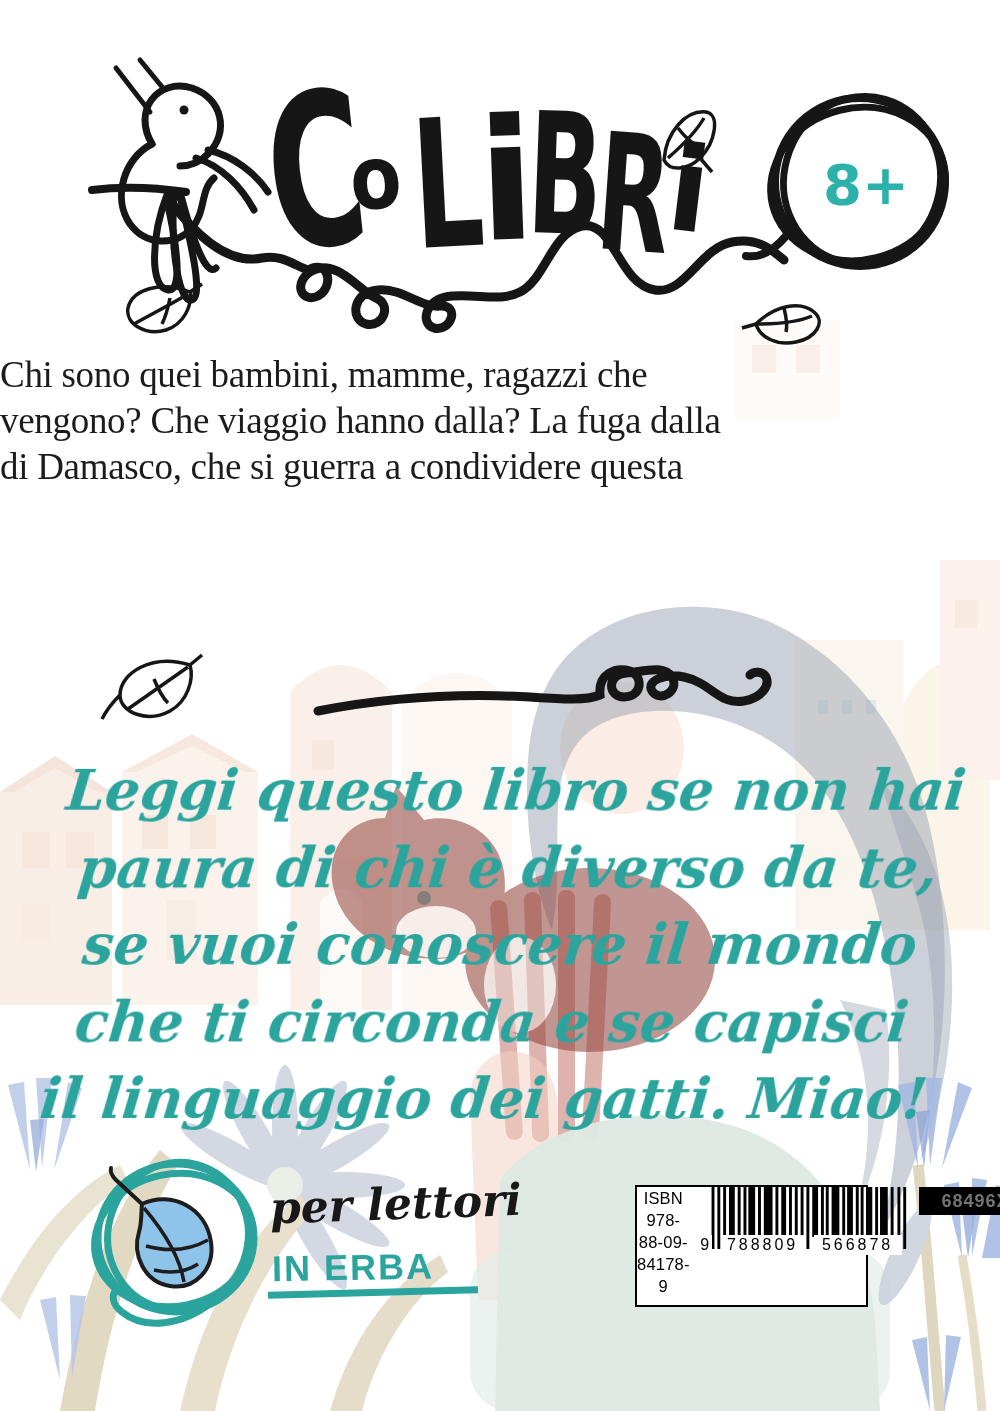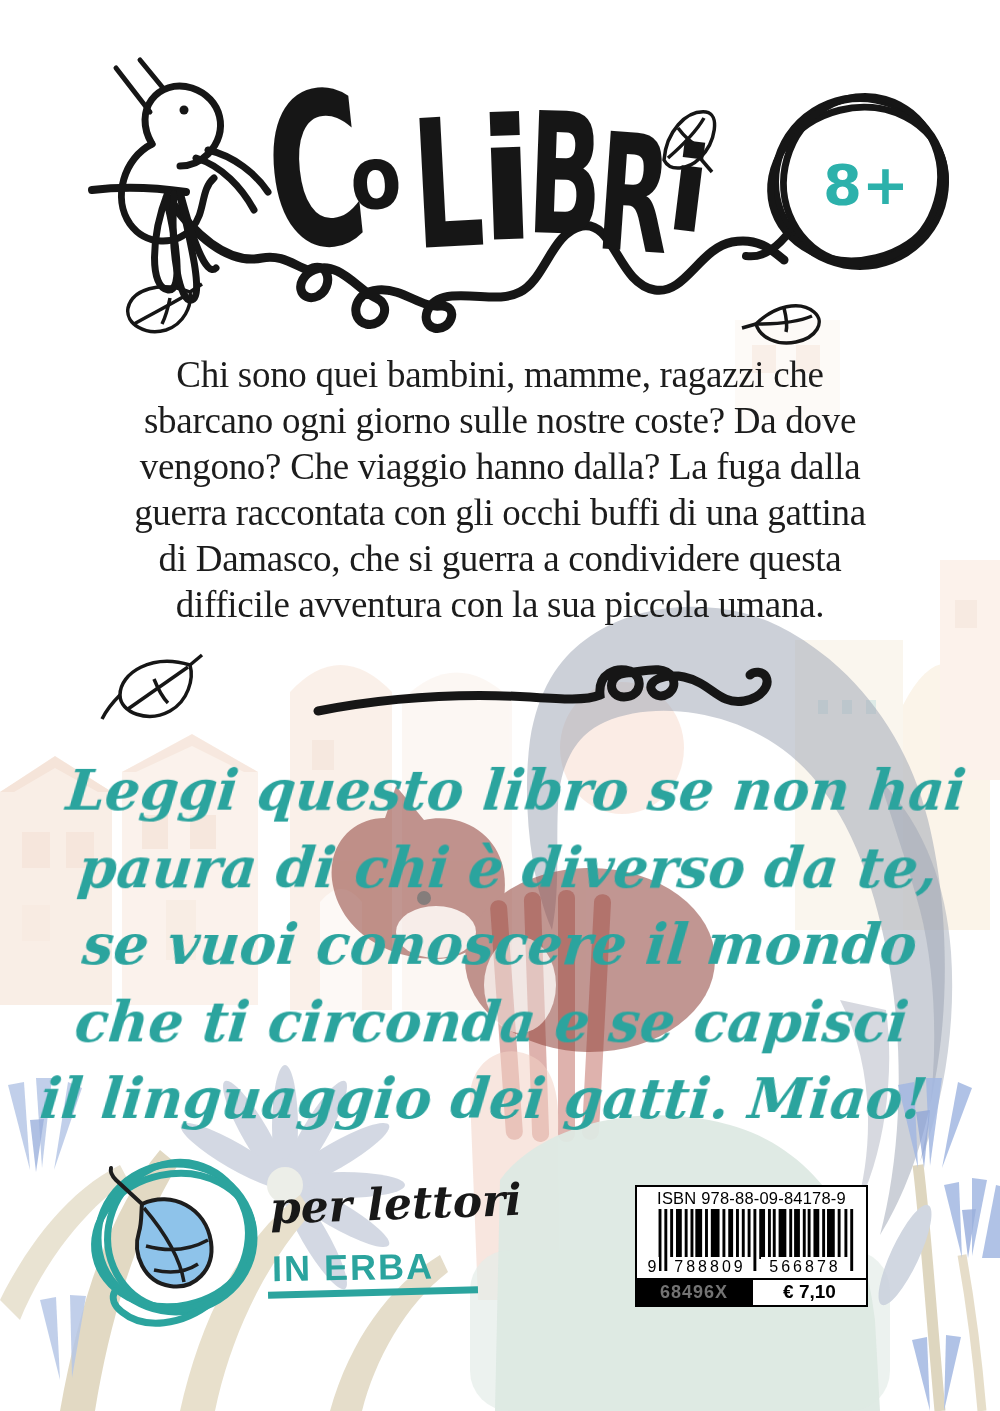--- a/index.html
+++ b/index.html
@@ -10,42 +10,42 @@
   
   #bg{position:absolute;left:0;top:0;z-index:0;}
 
   
   #header-doodles{position:absolute;left:0;top:40px;z-index:2;}
 
   .badge-text{position:absolute;left:806px;top:150px;width:120px;height:70px;line-height:70px;
     text-align:center;font-family:"DejaVu Sans",sans-serif;font-weight:bold;font-size:56px;z-index:3;}
 
   
-  .blurb{position:absolute;left:0;top:352px;width:1000px;text-align:center;z-index:2;
+  .blurb{position:absolute;left:0;top:352px;width:1000px;text-align:left;z-index:2;
     font-family:"Liberation Serif",serif;font-size:37px;line-height:46px;color:#1c1c1c;letter-spacing:-0.3px;}
 
   
   #divider{position:absolute;left:0;top:645px;z-index:2;}
 
   
   .quote{position:absolute;left:0;top:752px;width:1000px;text-align:center;z-index:2;
     font-family:"DejaVu Serif",serif;font-style:italic;font-weight:bold;font-size:55px;line-height:77px;
     transform:skewX(-6deg);}
 
   
   #imprint-circle{position:absolute;left:84px;top:1152px;z-index:2;}
   .audience{position:absolute;left:270px;top:1178px;width:260px;z-index:2;color:#181818;
     font-family:"DejaVu Serif",serif;font-style:italic;font-weight:bold;font-size:44px;transform:rotate(-2deg);}
   .series{position:absolute;left:272px;top:1246px;width:260px;z-index:2;
     font-family:"Liberation Sans",sans-serif;font-weight:bold;font-size:36px;letter-spacing:2px;transform:rotate(-1deg);}
   .series-underline{position:absolute;left:268px;top:1289px;width:210px;height:7px;z-index:2;transform:rotate(-1.5deg);}
 
   
   .barcode-label{position:absolute;left:635px;top:1185px;width:233px;height:122px;background:#ffffff;
-    border:2px solid #000;box-sizing:border-box;z-index:4;display:flex;flex-direction:column;}
+    border:2px solid #000;box-sizing:border-box;z-index:4;display:flex;flex-direction:row;}
   .isbn-line{height:22px;line-height:22px;text-align:center;font-size:16.5px;color:#000;letter-spacing:0.2px;}
   .bars-wrap{position:relative;height:70px;margin:0 8px;}
   .digits-row{position:absolute;left:0;top:48px;width:100%;height:20px;font-size:16px;color:#000;}
   .digits-row span{position:absolute;background:#fff;line-height:20px;}
   .d-left{left:0;width:14px;text-align:center;}
   .d-g1{left:24px;width:82px;text-align:center;letter-spacing:3px;}
   .d-g2{left:116px;width:88px;text-align:center;letter-spacing:3px;}
   .label-bottom{height:26px;border-top:2px solid #000;display:flex;}
   .code-cell{width:114px;background:#000;color:#737373;text-align:center;line-height:24px;
     font-size:18px;font-weight:bold;letter-spacing:1px;}
@@ -228,25 +228,22 @@
       <path d="M758,284 C778,284 798,282 812,276"></path>
       <path d="M784,268 C786,276 788,284 786,292"></path>
       <path d="M756,284 L742,288"></path>
     </g>
   </svg>
 
   <div class="badge-text" style="color:#2cb1ab;">8+</div>
 
   <div class="blurb">
     <div>Chi sono quei bambini, mamme, ragazzi che</div>
-    <div>sbarcano ogni giorno sulle nostre coste? Da dove</div>
     <div>vengono? Che viaggio hanno dalla? La fuga dalla</div>
-    <div>guerra raccontata con gli occhi buffi di una gattina</div>
     <div>di Damasco, che si guerra a condividere questa</div>
-    <div>difficile avventura con la sua piccola umana.</div>
   </div>
 
   <svg id="divider" width="1000" height="95" viewBox="0 0 1000 95">
     <g fill="none" stroke="#161616" stroke-width="3.5">
       <path d="M190,20 C152,8 120,28 120,50 C120,68 148,78 170,66 C188,56 194,34 190,20 Z"></path>
       <path d="M188,22 C162,40 142,54 128,64"></path>
       <path d="M154,34 C158,44 162,52 168,58"></path>
       <path d="M190,20 L202,10"></path>
       <path d="M120,50 C112,58 106,66 102,74"></path>
     </g>

